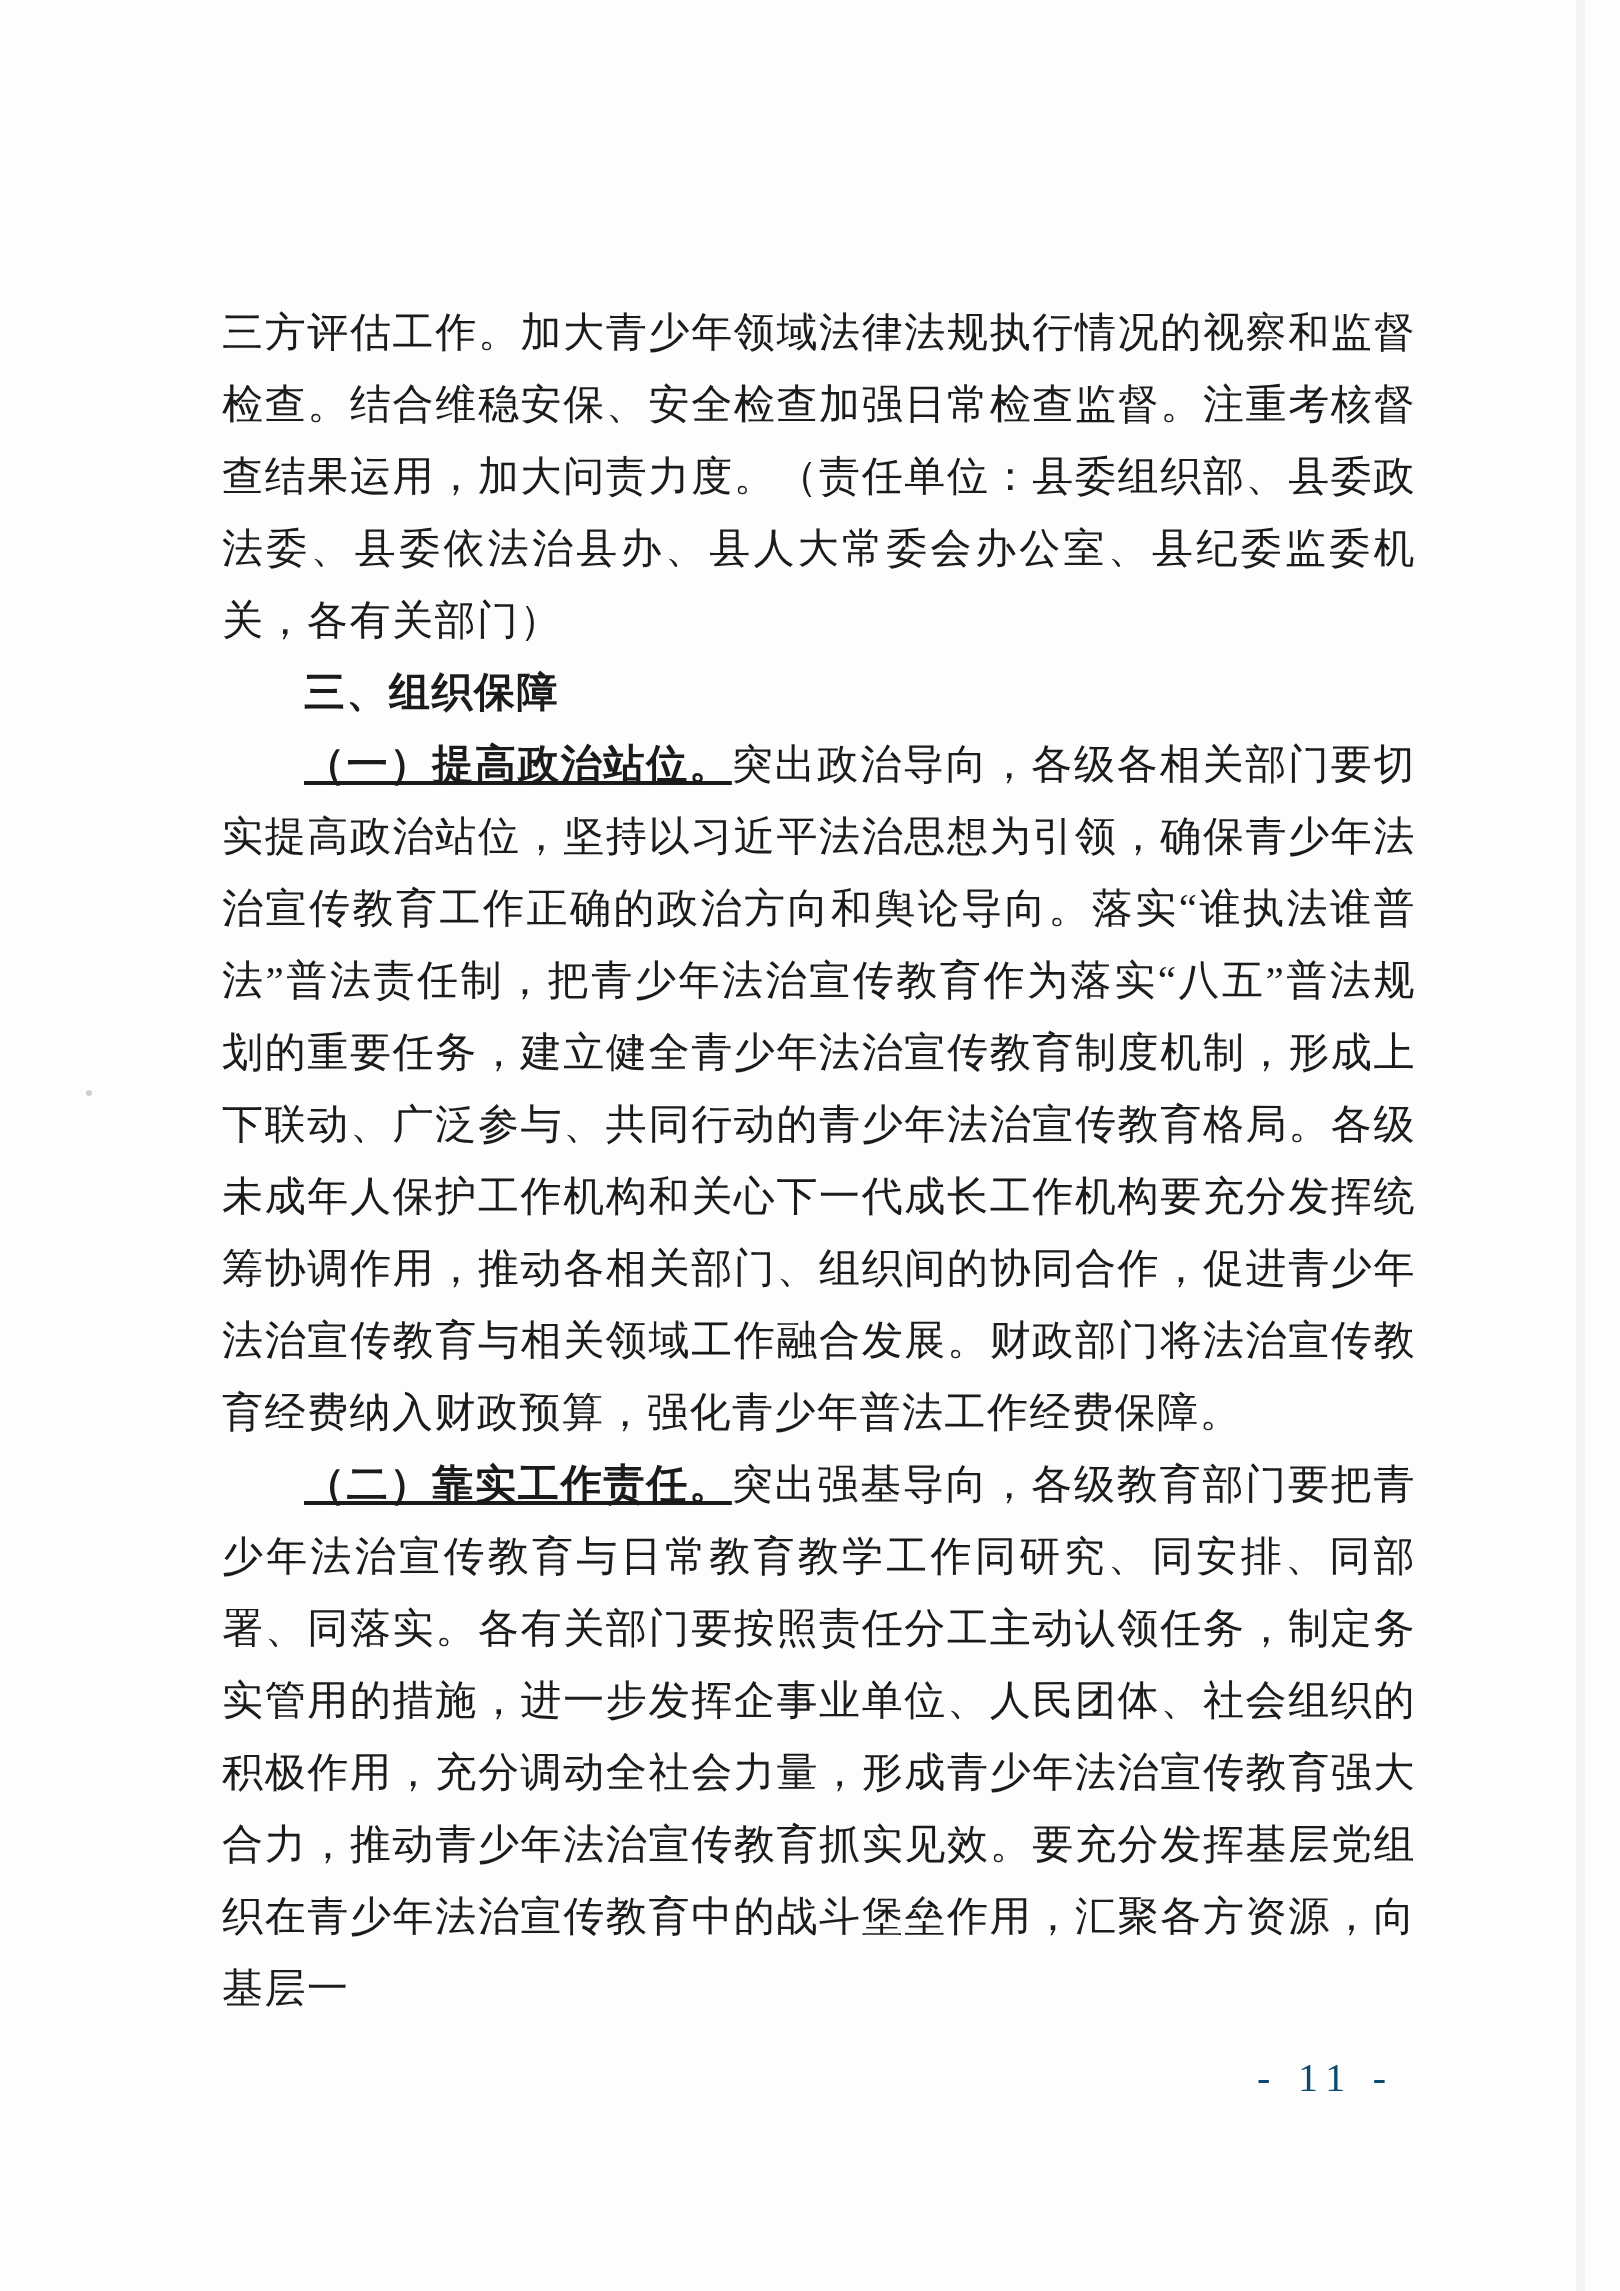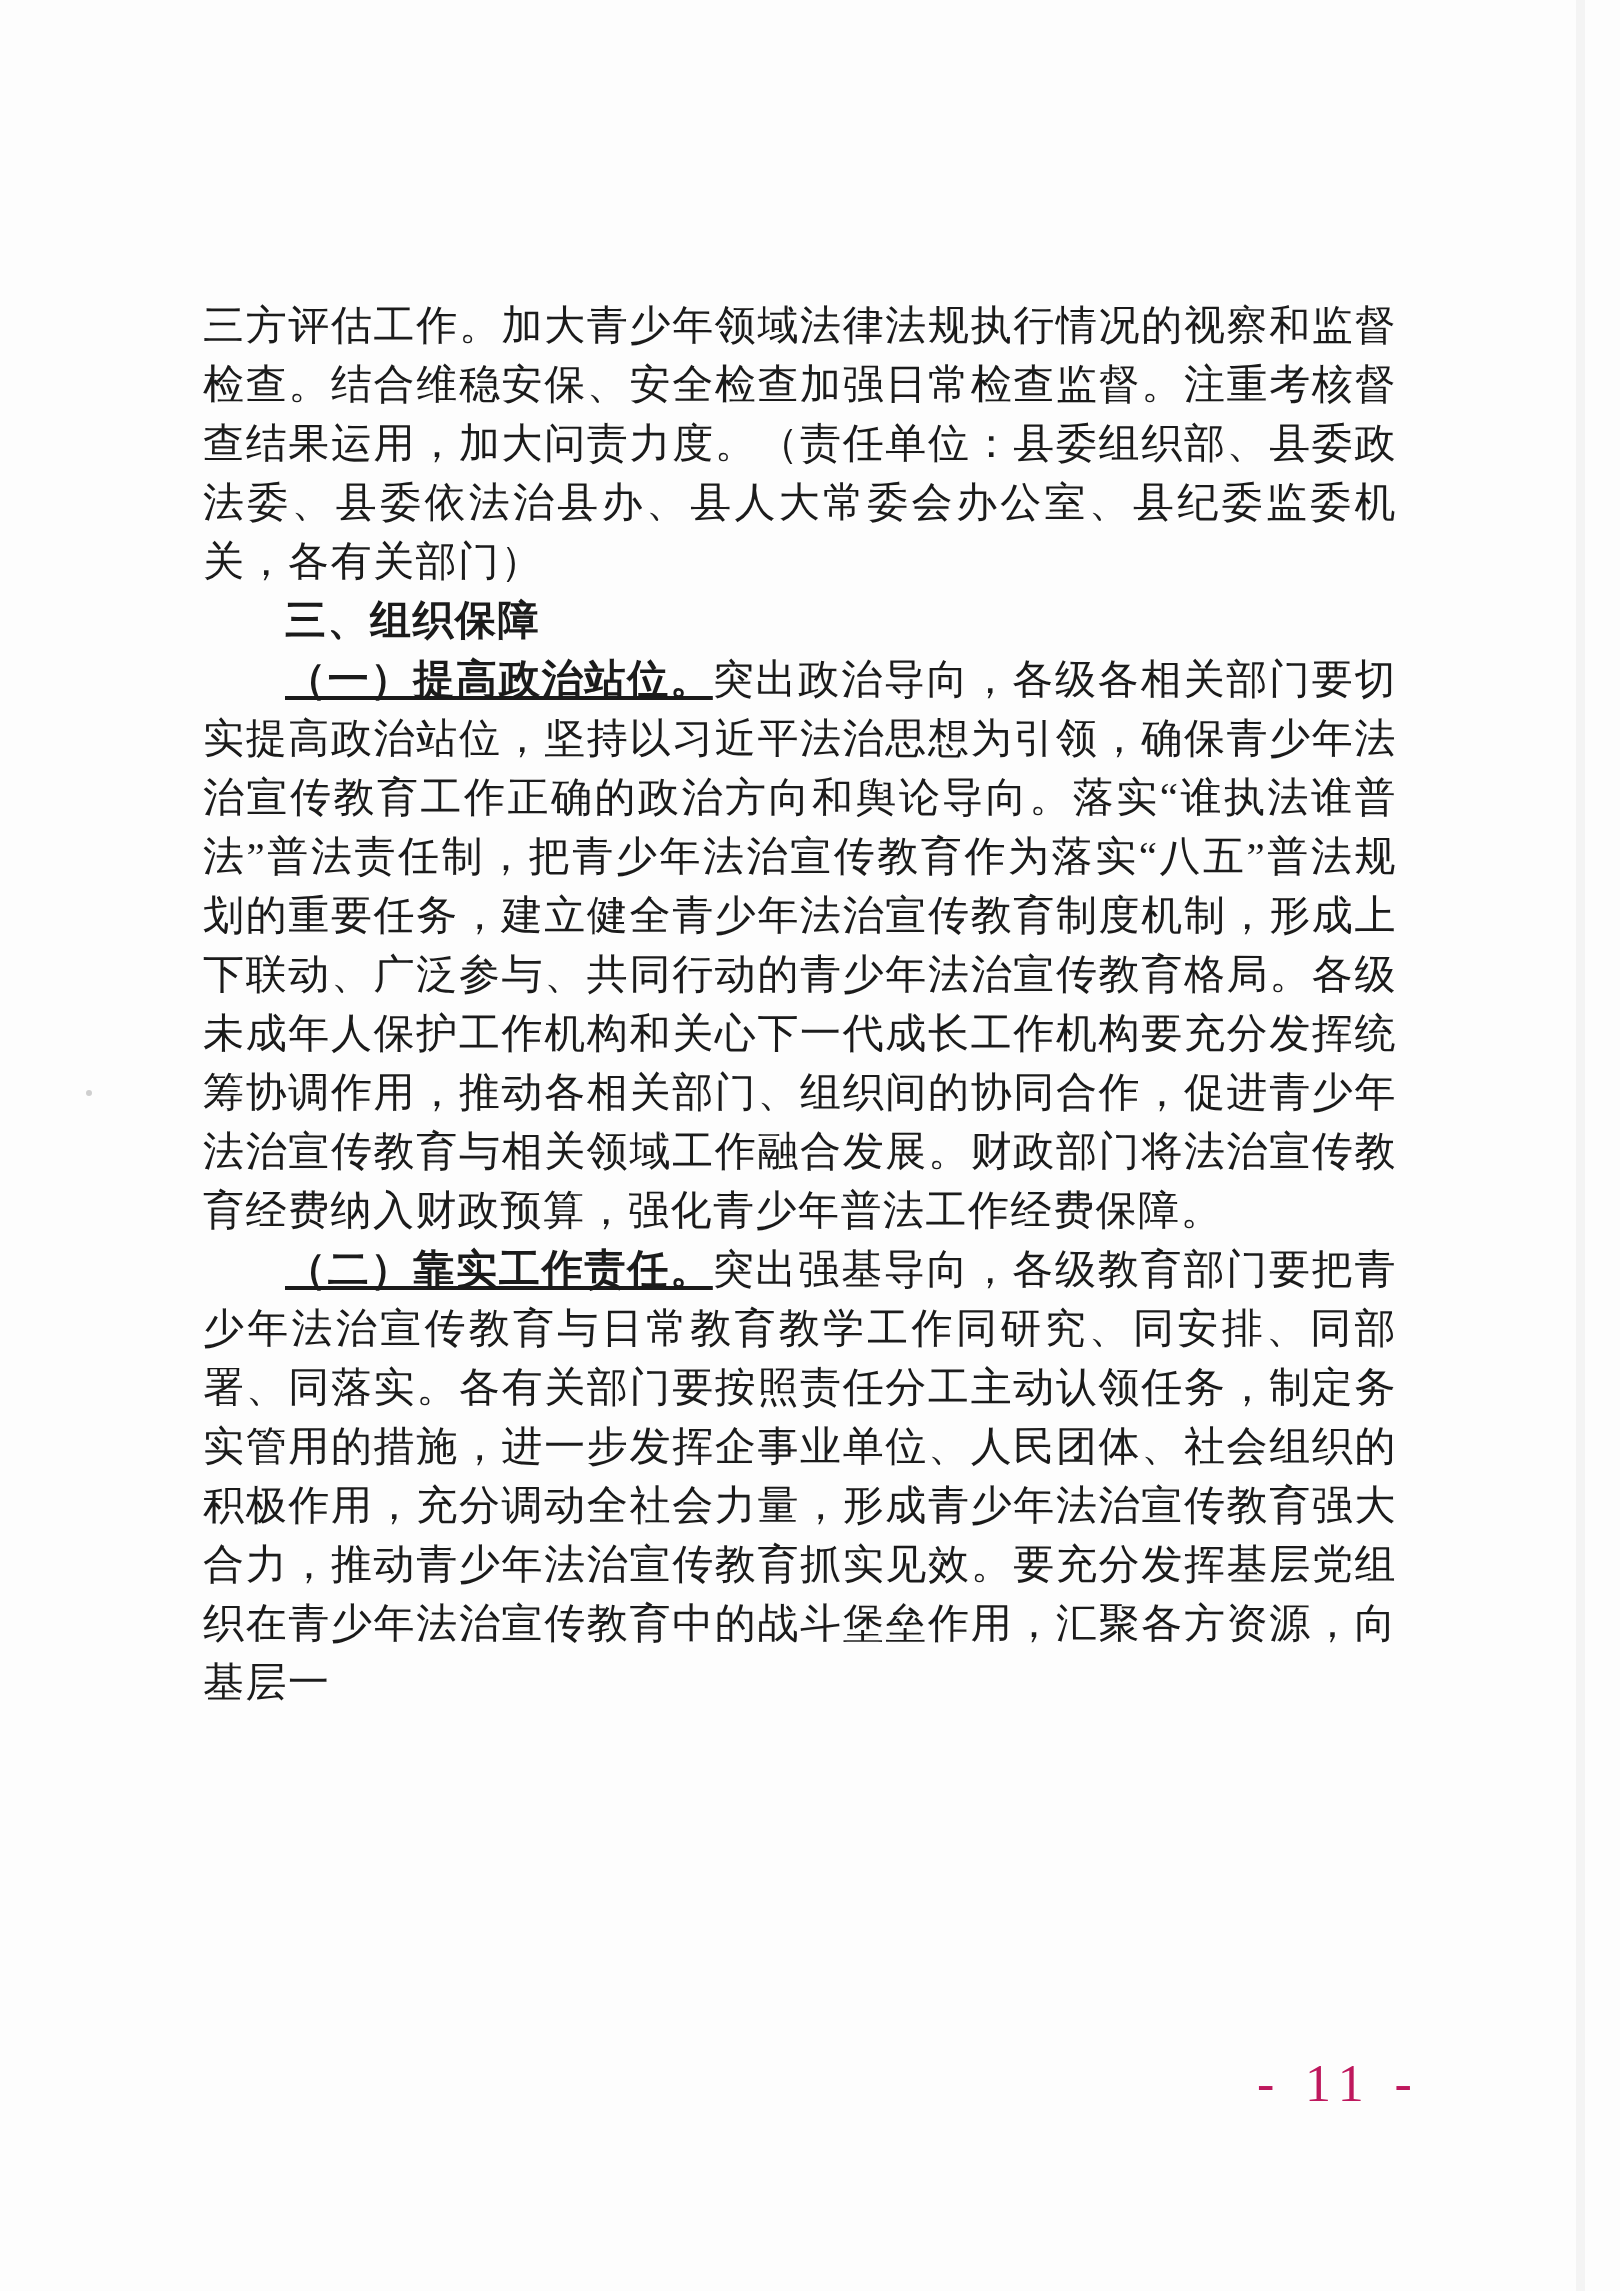--- a/index.html
+++ b/index.html
@@ -9,43 +9,43 @@
     width: 1620px;
     height: 2292px;
     margin: 0 auto;
     background: #fdfdfd;
     color: #1b1b1b;
     font-family: "Liberation Serif", "DejaVu Serif", serif;
     overflow: hidden;
   }
   .doc {
     position: absolute;
-    left: 203px;
+    left: 222px;
     top: 296px;
     width: 1194px;
     font-size: 41px;
-    line-height: 59px;
+    line-height: 72px;
     letter-spacing: 1.5px;
     text-align: justify;
     text-justify: inter-ideograph;
   }
   .para { margin: 0; }
   .para.heading {
     font-weight: bold;
     text-indent: 2em;
   }
   .para.indent { text-indent: 2em; }
   .lead { font-weight: bold; text-decoration: underline; }
   .page-number {
     position: absolute;
     left: 1257px;
     top: 2054px;
-    font-size: 52px;
+    font-size: 40px;
     letter-spacing: 8.8px;
-    color: #be185d;
+    color: #0c4a6e;
     white-space: nowrap;
   }
   
   .scan-band {
     position: absolute;
     top: 0;
     left: 1576px;
     width: 8.8px;
     height: 2292px;
     background: rgba(0,0,0,0.035);

